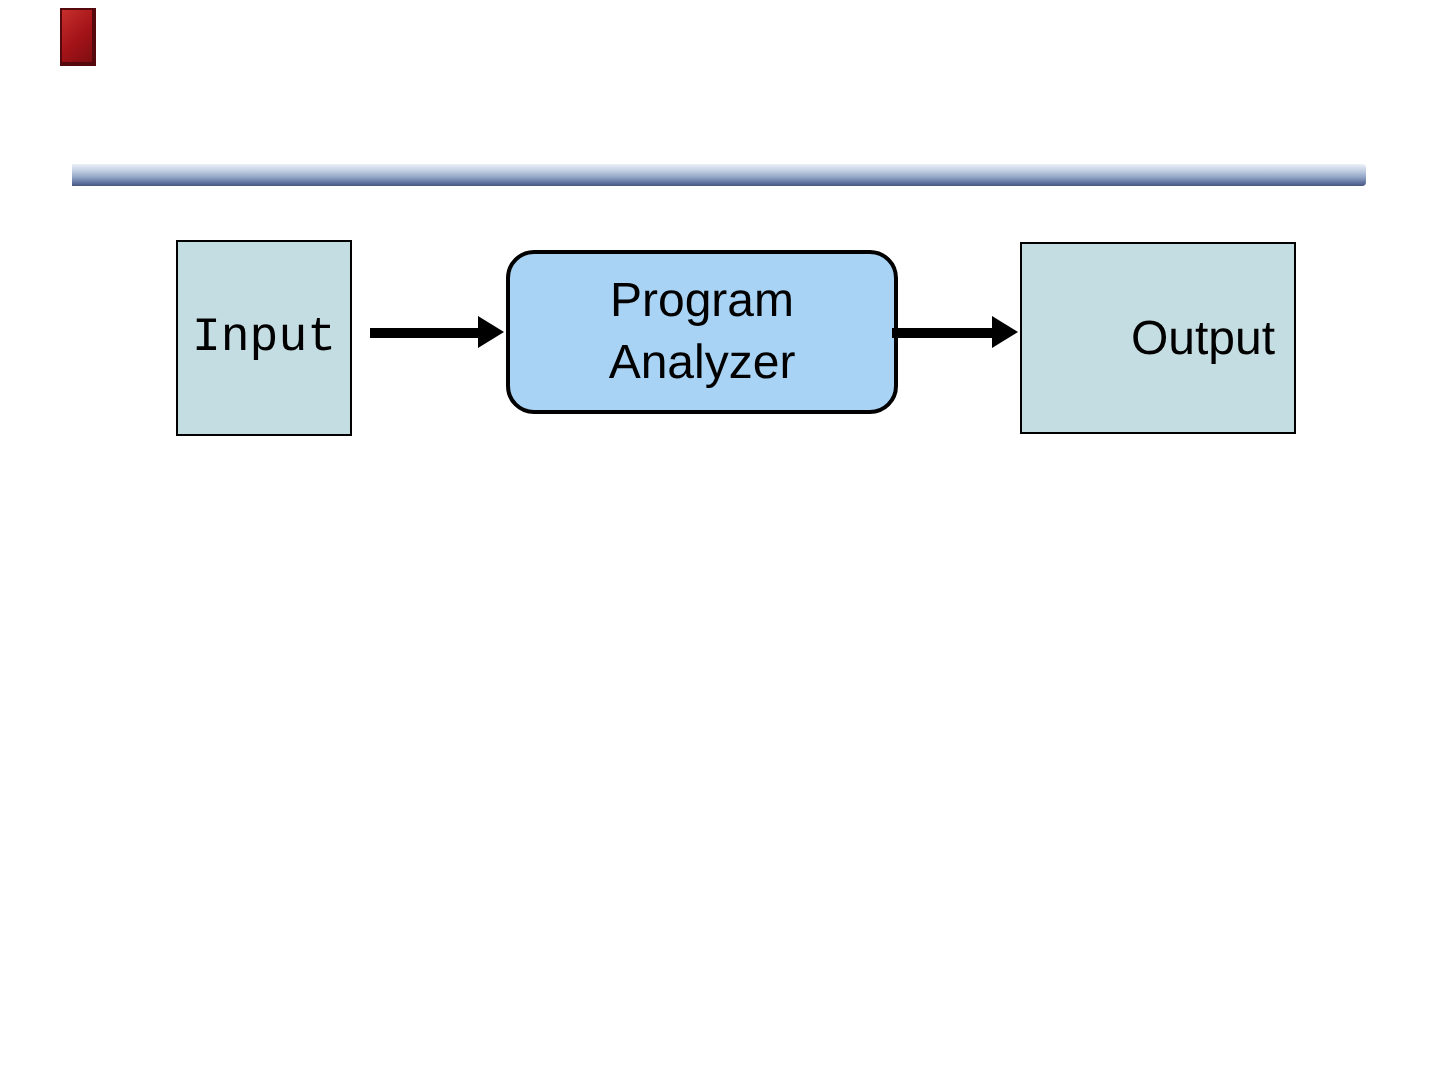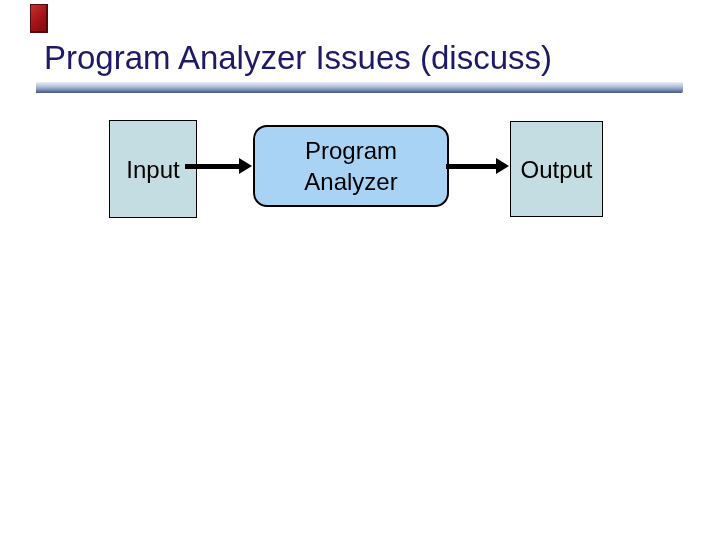--- a/index.html
+++ b/index.html
@@ -25,26 +25,26 @@
     background:linear-gradient(to bottom,
       #edf1f8 0%, #d3dcec 18%, #b3c2da 40%, #8da2c3 62%, #62739f 84%, #47577f 100%);
     border-radius:0 2px 2px 0;
   }
   
   .node{
     position:absolute;display:flex;align-items:center;justify-content:center;
     text-align:center;color:#000;border:1px solid #000;
     font-size:24px;line-height:31px;white-space:pre-line;
   }
-  #node-input{left:109px;top:120px;width:86px;height:96px;background:#c4dde2;}
+  #node-input{left:88px;top:120px;width:86px;height:96px;background:#c4dde2;font-family:Liberation Mono, monospace;}
   #node-analyzer{
     left:253px;top:125px;width:192px;height:78px;background:#a8d3f4;
     border-radius:14px;border-width:2px;text-align:center;
   }
-  #node-output{left:510px;top:121px;width:91px;height:94px;background:#c4dde2;}
+  #node-output{left:510px;top:121px;width:91px;height:94px;background:#c4dde2;padding-left:45px;}
   
   .arrow{position:absolute;height:0;}
   .arrow .shaft{
     position:absolute;left:0;top:-2px;height:5px;background:#000;
   }
   .arrow .head{
     position:absolute;top:-8px;width:0;height:0;
     border-top:8px solid transparent;border-bottom:8px solid transparent;
     border-left:13px solid #000;
   }
@@ -55,21 +55,20 @@
   #arrow-2 .shaft{width:51px;}
   #arrow-2 .head{left:50px;}
 </style>
 </head>
 <body>
 
 <div id="slide">
 
   <div id="accent"></div>
 
-  <div id="title">Program Analyzer Issues (discuss)</div>
 
   <div id="rule"></div>
 
   <div id="node-input" class="node">
     <span>Input</span>
   </div>
 
   <div id="arrow-1" class="arrow">
     <div class="shaft"></div>
     <div class="head"></div>

